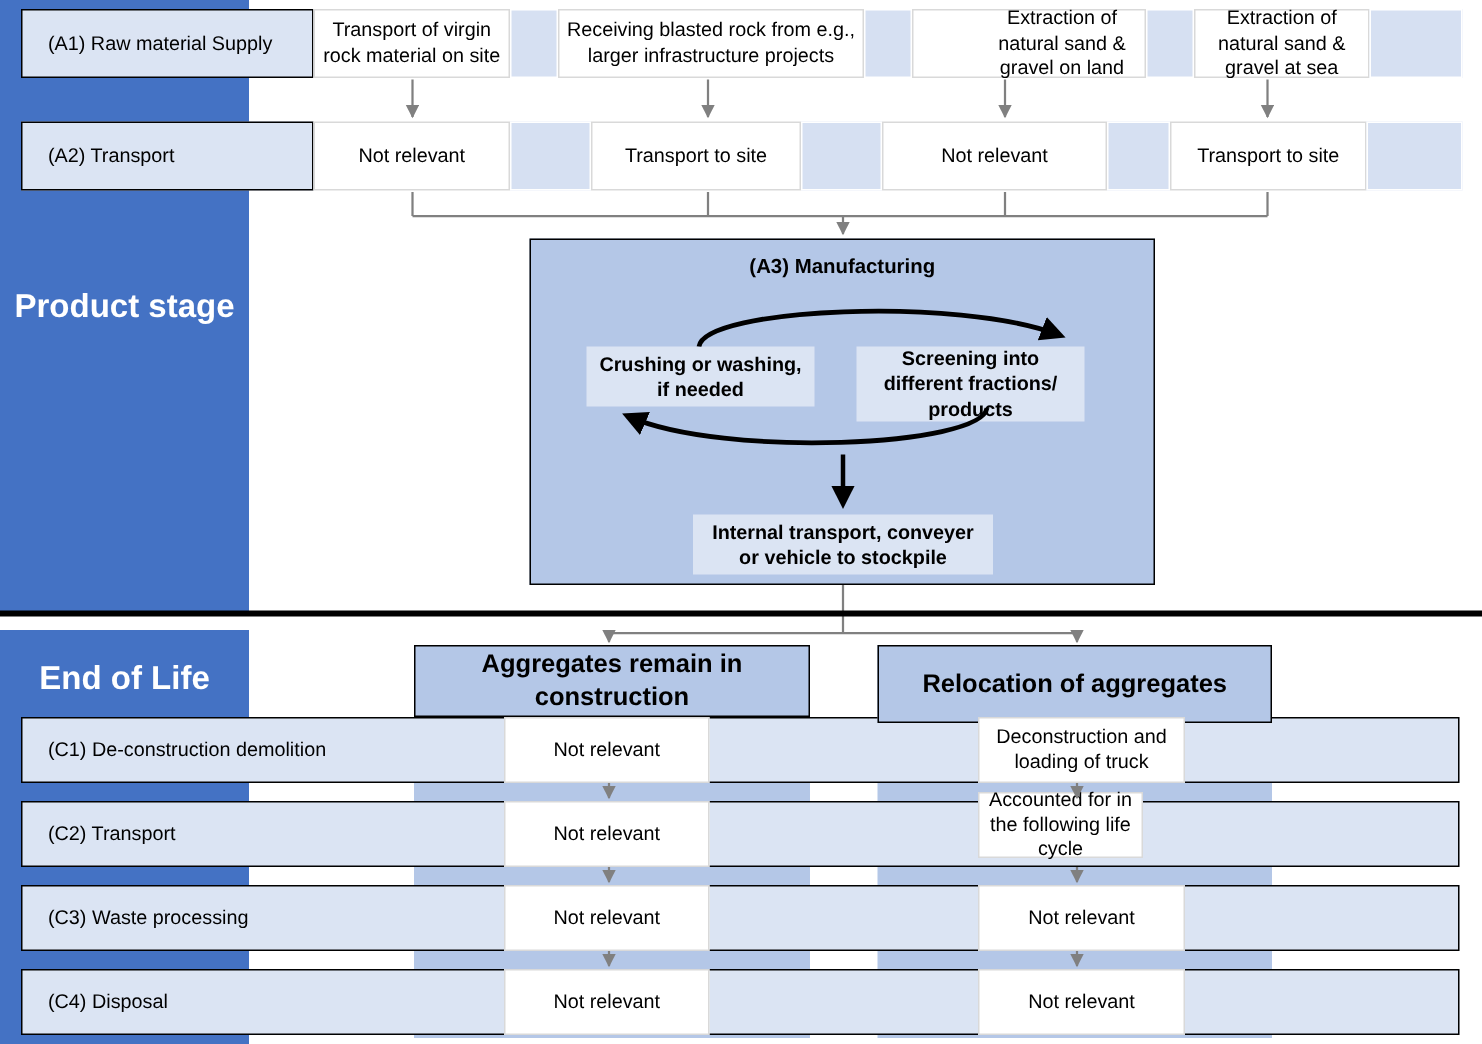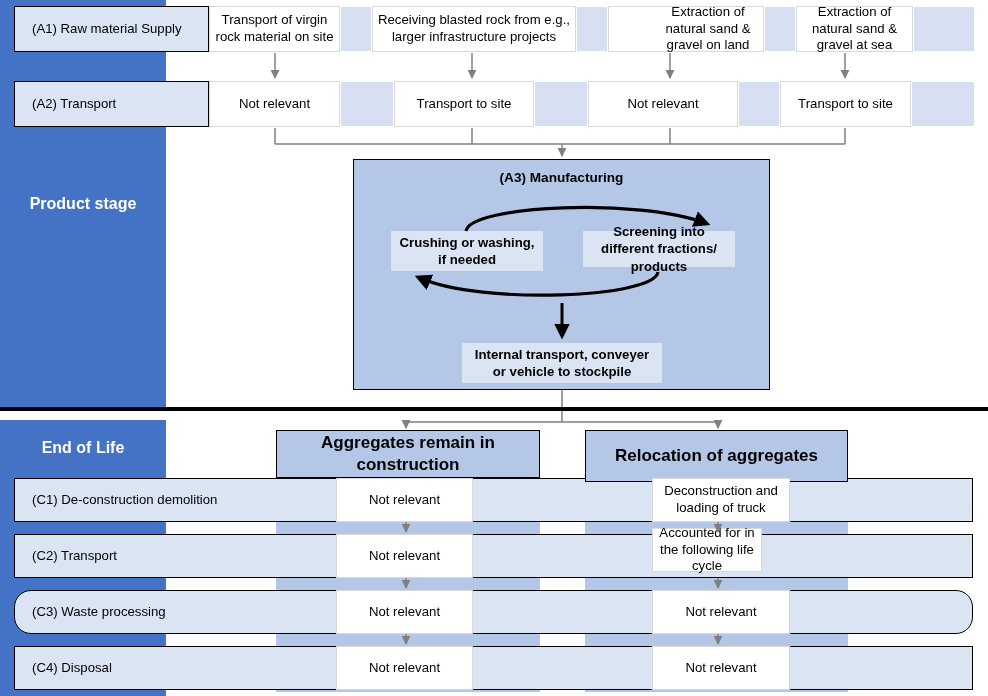--- a/index.html
+++ b/index.html
@@ -8,21 +8,21 @@
     font-family:"Liberation Sans","DejaVu Sans",sans-serif;
     color:#000000;
   }
   #stage{position:absolute;left:0;top:0;width:988px;height:696px;}
 
   
   .abs{position:absolute;box-sizing:border-box;}
 
   
   .stagecol{
-    background:#4472c4;color:#ffffff;font-weight:bold;font-size:16px;
+    background:#4472c4;color:#ffffff;font-weight:bold;font-size:22px;
     display:flex;align-items:center;justify-content:center;text-align:center;
     border:1px solid #4472c4;
   }
 
   
   .rowband{
     background:#dbe4f3;border:1.3px solid #000000;
     display:flex;align-items:center;
     padding-left:17px;font-size:13.2px;line-height:1.28;
   }
@@ -124,21 +124,21 @@
   <div class="abs chip" style="left:911px;top:81px;width:64px;height:46px;z-index:3;"></div>
 
   <div class="abs a3box" style="left:353px;top:159px;width:417px;height:231px;z-index:2;">
     <div class="a3title">(A3) Manufacturing</div>
   </div>
 
   <div class="abs a3inner" style="left:391px;top:231px;width:152px;height:40px;z-index:4;">
     <span>Crushing or washing, if needed</span>
   </div>
 
-  <div class="abs a3inner" style="left:583px;top:231px;width:152px;height:36px;z-index:4;">
+  <div class="abs a3inner" style="left:571px;top:231px;width:152px;height:50px;z-index:4;align-items:flex-end;">
     <span>Screening into different fractions/ products</span>
   </div>
 
   <div class="abs a3inner" style="left:462px;top:343px;width:200px;height:40px;z-index:4;">
     <span>Internal transport, conveyer or vehicle to stockpile</span>
   </div>
 
   <div class="abs thickrule" style="left:0;top:407px;width:988px;height:4px;z-index:6;"></div>
 
   <div class="abs colband" style="left:276px;top:430px;width:264px;height:262px;z-index:1;"></div>
@@ -164,21 +164,21 @@
   <div class="abs rowband" style="left:14px;top:534px;width:959px;height:44px;z-index:2;">
     <span>(C2) Transport</span>
   </div>
   <div class="abs cell" style="left:336px;top:534px;width:137px;height:44px;z-index:4;">
     <span>Not relevant</span>
   </div>
   <div class="abs cell" style="left:652px;top:528px;width:110px;height:44px;z-index:4;">
     <span>Accounted for in the following life cycle</span>
   </div>
 
-  <div class="abs rowband" style="left:14px;top:590px;width:959px;height:44px;z-index:2;border-radius:17px;">
+  <div class="abs rowband" style="left:14px;top:590px;width:959px;height:44px;z-index:2;">
     <span>(C3) Waste processing</span>
   </div>
   <div class="abs cell" style="left:336px;top:590px;width:137px;height:44px;z-index:4;">
     <span>Not relevant</span>
   </div>
   <div class="abs cell" style="left:652px;top:590px;width:138px;height:44px;z-index:4;">
     <span>Not relevant</span>
   </div>
 
   <div class="abs rowband" style="left:14px;top:646px;width:959px;height:44px;z-index:2;">

